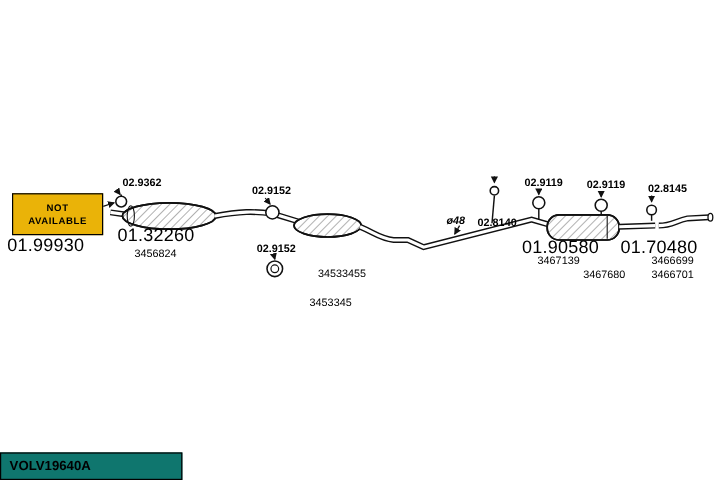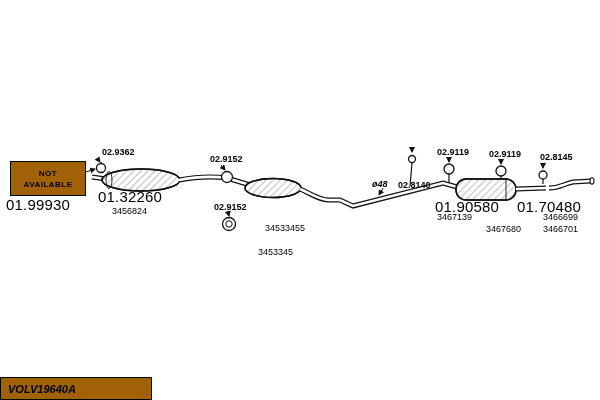--- a/index.html
+++ b/index.html
@@ -36,31 +36,30 @@
     border: 1.5px solid #000;
     display: flex;
     flex-direction: column;
     align-items: center;
     justify-content: center;
     gap: 2px;
     font-size: 8px;
     font-weight: 700;
     letter-spacing: 0.5px;
     color: #000;
-    background: #a16207;
+    background: #eab308;
   }
   .footer-box {
     position: absolute;
     left: 0px; top: 377px;
     width: 150px; height: 21px;
     border: 1px solid #000;
     display: flex;
     align-items: center;
-    background: #a16207;
-    font-style: italic;
+    background: #0f766e;
   }
   .footer-box span {
     margin-left: 7px;
     font-size: 11px;
     font-weight: 700;
     color: #000;
   }
 </style>
 </head>
 <body>
@@ -183,21 +182,21 @@
   <span class="lbl diameter" style="left:372px; top:180px;">ø48</span>
 
   <span class="lbl part-number" style="left:6px;   top:197px;">01.99930</span>
   <span class="lbl part-number" style="left:98px;  top:189px;">01.32260</span>
   <span class="lbl part-number" style="left:435px; top:199px;">01.90580</span>
   <span class="lbl part-number" style="left:517px; top:199px;">01.70480</span>
 
   <span class="lbl sub-number" style="left:112px; top:207px;">3456824</span>
   <span class="lbl sub-number" style="left:258px; top:212px;margin-top:36px;">3453345</span>
   <span class="lbl sub-number" style="left:265px; top:224px;">34533455</span>
-  <span class="lbl sub-number" style="left:437px; top:213px;">3467139</span>
+  <span class="lbl sub-number" style="left:448px; top:213px;">3467139</span>
   <span class="lbl sub-number" style="left:486px; top:225px;">3467680</span>
   <span class="lbl sub-number" style="left:543px; top:213px;">3466699</span>
   <span class="lbl sub-number" style="left:543px; top:225px;">3466701</span>
 
   <div class="footer-box">
     <span>VOLV19640A</span>
   </div>
 
 </div>
 

